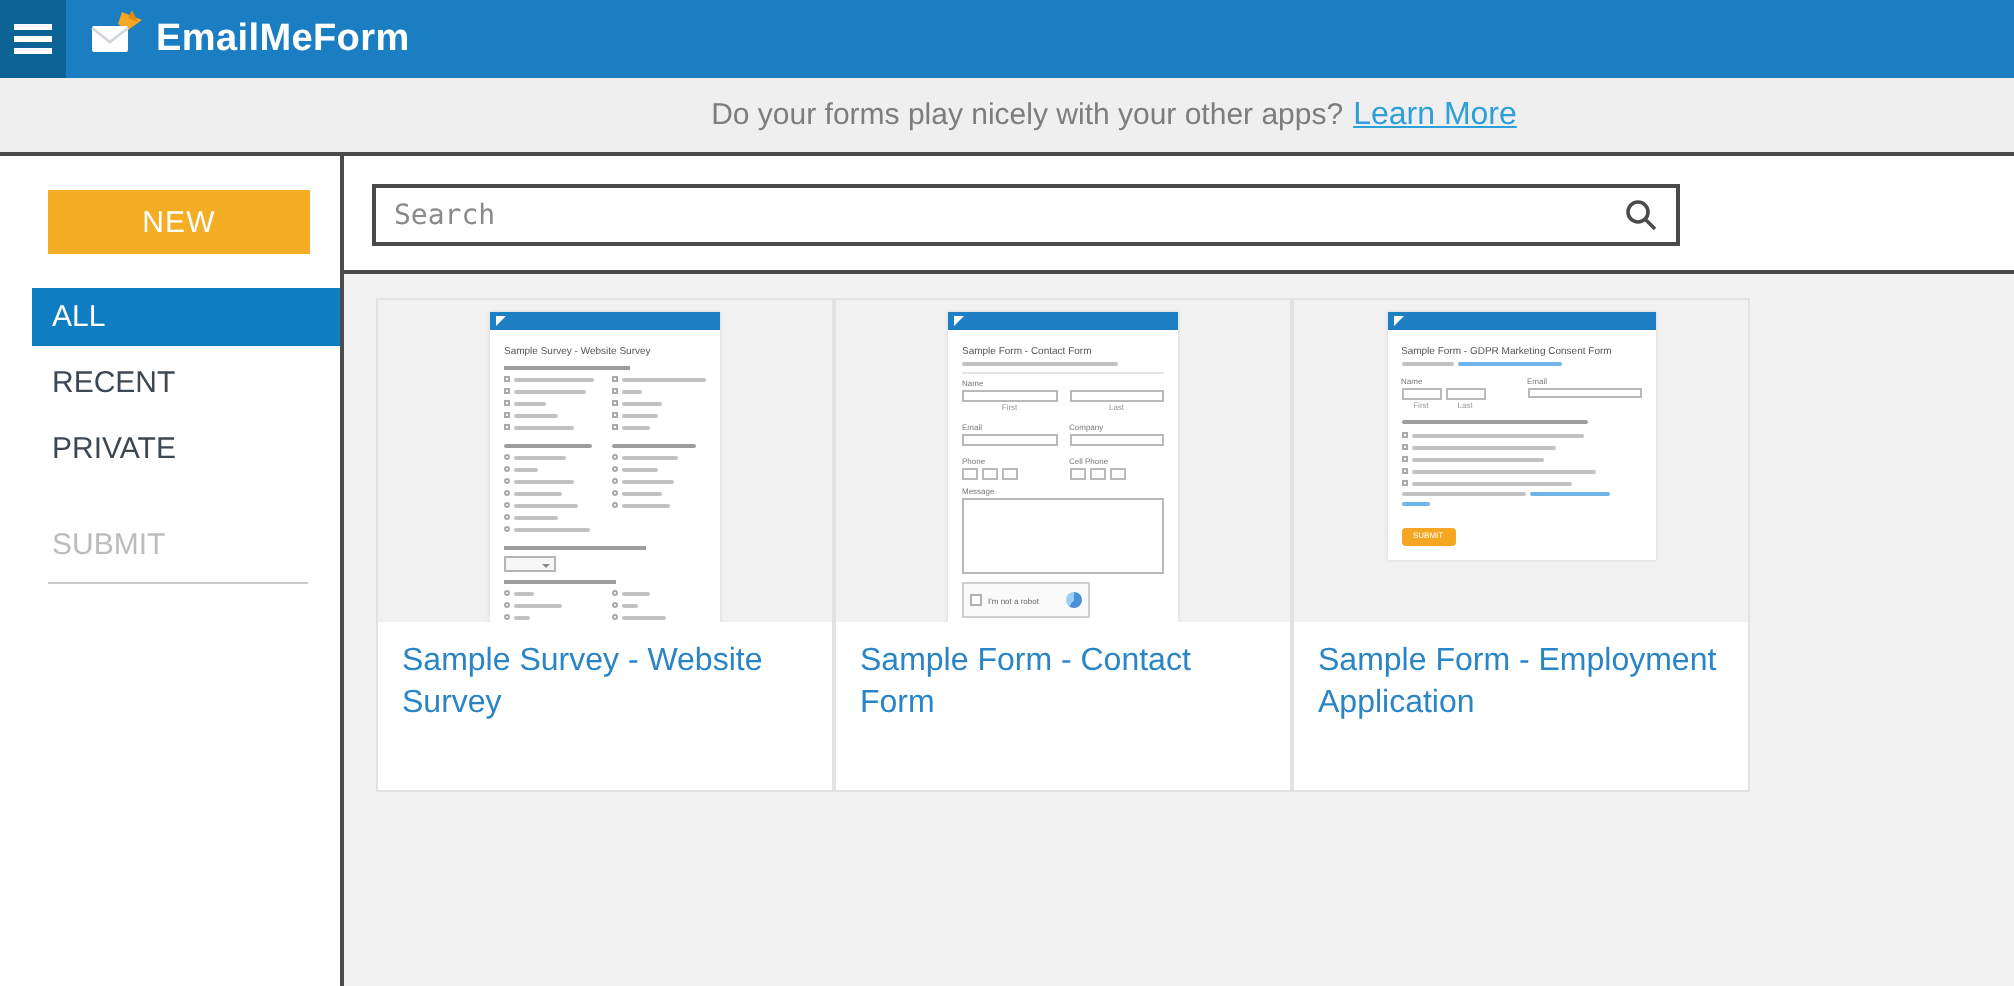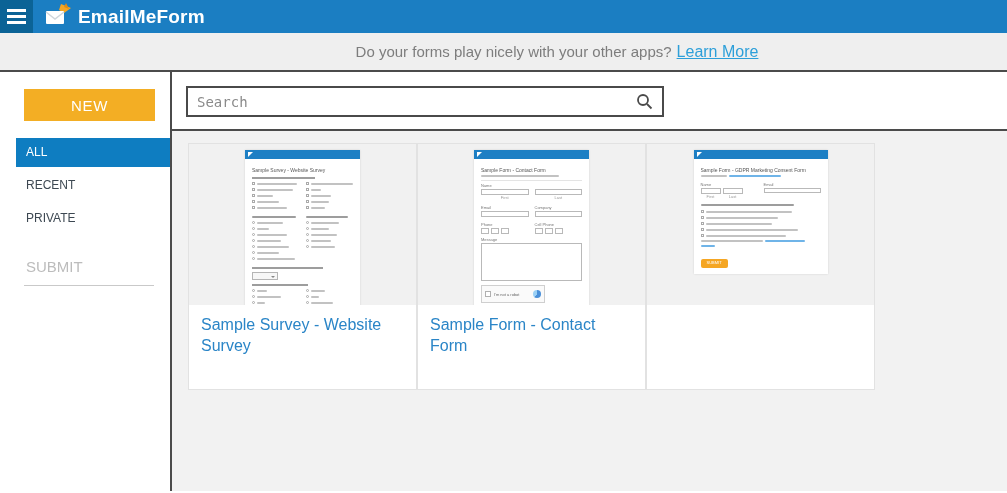--- a/index.html
+++ b/index.html
@@ -1,20 +1,20 @@
 <!DOCTYPE html>
 <html><head>
 <meta charset="utf-8">
 <style>
   * { margin:0; padding:0; box-sizing:border-box; }
   html,body { width:1007px; height:493px; overflow:hidden; background:#fff;
               font-family:"Liberation Sans", sans-serif; }
 
   
-  .topbar { height:33px; background:#1b7ec2; display:flex; align-items:stretch; }
+  .topbar { height:39px; background:#1b7ec2; display:flex; align-items:stretch; }
   .hamburger { width:33px; background:#0b6396; display:flex; flex-direction:column;
                justify-content:center; align-items:center; gap:3px; cursor:pointer; }
   .hamburger span { display:block; width:19px; height:3px; background:#fff; }
   .brand { display:flex; align-items:center; margin-left:12px; gap:6px; }
   .brand-name { color:#fff; font-weight:bold; font-size:19px; letter-spacing:.2px; }
 
   
   .banner { height:39px; background:#efefef; border-bottom:2px solid #4b4b4b;
             display:flex; align-items:center; justify-content:center; padding-left:107px; }
   .banner-text { color:#7d7d7d; font-size:15px; }
@@ -22,36 +22,36 @@
 
   
   .body-row { display:flex; height:419px; }
 
   .sidebar { width:172px; min-width:172px; background:#fff; border-right:2px solid #4b4b4b;
              display:flex; flex-direction:column;padding-left:16px; }
   .new-btn { margin:17px 15px 0 8px; height:32px; background:#f3ae24; border:none;
              color:#fff; font-size:15px; font-family:inherit; letter-spacing:.6px;
              cursor:pointer; }
   .nav { margin-top:17px; }
-  .nav-item { height:29px; line-height:29px; padding-left:10px; font-size:12px;
+  .nav-item { height:29px; line-height:29px; padding-left:10px; font-size:15px;
               color:#3d4852; margin-bottom:4px; cursor:pointer; }
   .nav-item.active { background:#0e7dc1; color:#fff; }
   .labels-header { margin-top:21px; padding-left:10px; font-size:15px; color:#bcbcbc; }
   .labels-rule { border:none; border-top:1px solid #c9c9c9; margin:10px 16px 0 8px; }
   .close-row { margin-top:auto; padding:0 0 7px 4px; display:flex; align-items:center;
                gap:5px; cursor:pointer; }
   .close-label { font-size:12px; color:#4a4a4a; letter-spacing:.5px; }
   .close-x { font-size:13px; color:#9a9a9a; }
 
   .main { flex:1; display:flex; flex-direction:column; }
 
   
   .search-section { background:#fff; border-bottom:2px solid #4b4b4b; padding:14px 0 0 14px;
                     height:59px; }
-  .search-wrap { position:relative; width:478px; }
+  .search-wrap { position:relative; width:654px; }
   .search-input { width:100%; height:31px; border:2px solid #4a4a4a; padding:0 34px 0 9px;
                   font-family:"DejaVu Sans Mono", monospace; font-size:14px; color:#555;
                   background:#fff; outline:none; }
   .search-input::placeholder { color:#8a8a8a; opacity:1; }
   .search-icon { position:absolute; right:11px; top:7px; cursor:pointer; }
 
   
   .cards-area { flex:1; background:#f2f2f2; padding:12px 0 0 16px; display:flex;
                 align-items:flex-start; }
   .card { width:229px; height:247px; background:#fff; border:1px solid #e2e2e2;
@@ -431,17 +431,18 @@
                 <span class="bar" style="width:62px"></span>
                   <span class="bar blue" style="width:40px"></span>
               </div>
               <div class="mini-sub">
                 <span class="bar blue" style="width:14px"></span>
               </div>
               <span class="mini-submit">SUBMIT</span>
             </div>
           </div>
         </div>
+        <div class="card-title">Sample Form - Employment Application</div>
       </div>
 
     </div>
   </div>
 </div>
 
 </body></html>

